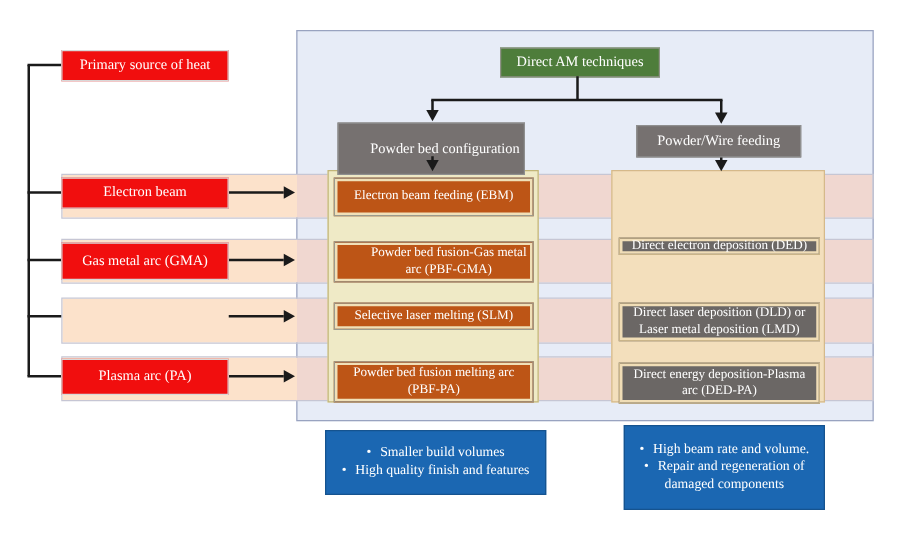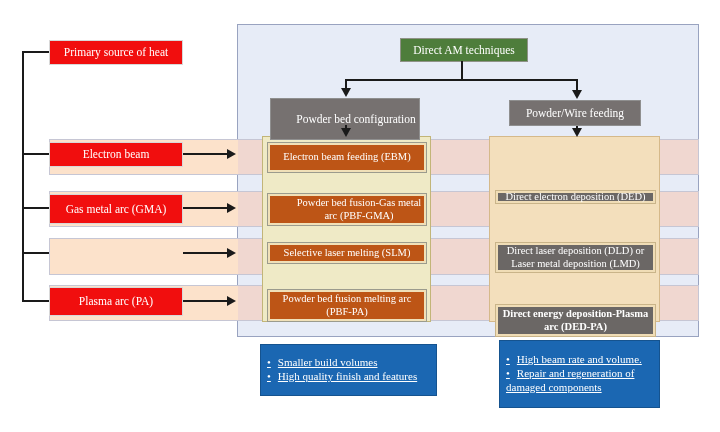--- a/index.html
+++ b/index.html
@@ -22,21 +22,21 @@
   .colband-left{left:262px;width:169px;background:#efeac6;border:1px solid #c2b578;}
   .colband-right{left:489px;width:171px;background:#f3dfbc;border:1px solid #d5b98a;}
   
   .box{display:flex;align-items:center;justify-content:center;text-align:center;color:#ffffff;line-height:1.22;}
   .redbox{left:49px;width:134px;background:#f10e0e;border:1px solid #d8d8d8;font-size:11.5px;}
   .greenbox{left:400px;top:38px;width:128px;height:24px;background:#4e7d3b;border:1px solid #8f9287;font-size:11.5px;}
   .branchbox{background:#767170;border:1px solid #8f8f8f;font-size:11.5px;}
   .orangebox{left:267px;width:160px;background:#bd5516;border:1px solid #9b9b8d;box-shadow:inset 0 0 0 2px #f0e0b8;font-size:10.5px;padding:1px 4px;}
   .graybox{left:495px;width:161px;background:#6b6765;border:1px solid #c9b489;box-shadow:inset 0 0 0 2px #f0ddb6;font-size:10.5px;padding:1px 4px;}
   .notebox{background:#1b67b2;border:1px solid #15538f;color:#ffffff;font-size:11px;padding:4px 6px;display:flex;flex-direction:column;justify-content:center;}
-  .note-line{line-height:1.25;text-decoration:underline;}
+  .note-line{text-align:center;line-height:1.25;}
   .bullet{margin-right:7px;}
   
   .hline{height:2px;background:#1a1a1a;}
   .vline{width:2px;background:#1a1a1a;}
   .arrow-right{width:0;height:0;border-top:5px solid transparent;border-bottom:5px solid transparent;border-left:9px solid #1a1a1a;}
   .arrow-down{width:0;height:0;border-left:5px solid transparent;border-right:5px solid transparent;border-top:9px solid #1a1a1a;}
 </style>
 </head>
 <body>
 
@@ -89,21 +89,21 @@
   <div class="abs box redbox" style="top:194px;height:30px;">Gas metal arc (GMA)</div>
   <div class="abs box redbox" style="top:287px;height:29px;">Plasma arc (PA)</div>
 
   <div class="abs box orangebox" style="top:142px;height:31px;">Electron beam feeding (EBM)</div>
   <div class="abs box orangebox" style="top:193px;height:33px;padding-left:28px;">Powder bed fusion-Gas metal arc (PBF-GMA)</div>
   <div class="abs box orangebox" style="top:242px;height:22px;">Selective laser melting (SLM)</div>
   <div class="abs box orangebox" style="top:289px;height:33px;">Powder bed fusion melting arc (PBF-PA)</div>
 
   <div class="abs box graybox" style="top:142px;height:14px;margin-top:48px;">Direct electron deposition (DED)</div>
   <div class="abs box graybox" style="top:242px;height:31px;">Direct laser deposition (DLD) or Laser metal deposition (LMD)</div>
-  <div class="abs box graybox" style="top:304px;height:33px;font-weight:bold;">Direct energy deposition-Plasma arc (DED-PA)</div>
+  <div class="abs box graybox" style="top:290px;height:33px;">Direct energy deposition-Plasma arc (DED-PA)</div>
 
   <div class="abs notebox" style="left:260px;top:344px;width:177px;height:52px;">
     <div class="note-line"><span class="bullet">•</span><span>Smaller build volumes</span></div>
     <div class="note-line"><span class="bullet">•</span><span>High quality finish and features</span></div>
   </div>
   <div class="abs notebox" style="left:499px;top:340px;width:161px;height:68px;">
     <div class="note-line"><span class="bullet">•</span><span>High beam rate and volume.</span></div>
     <div class="note-line"><span class="bullet">•</span><span>Repair and regeneration of damaged components</span></div>
   </div>
 

